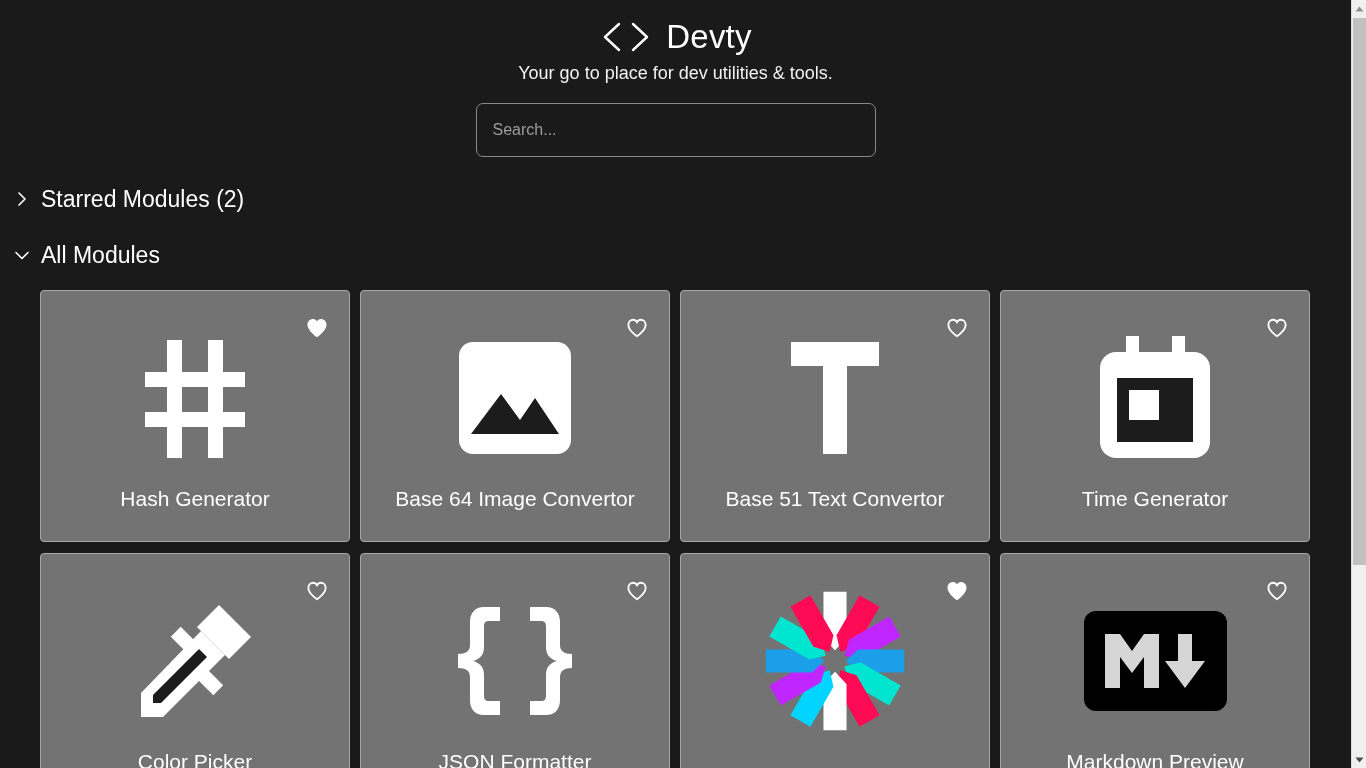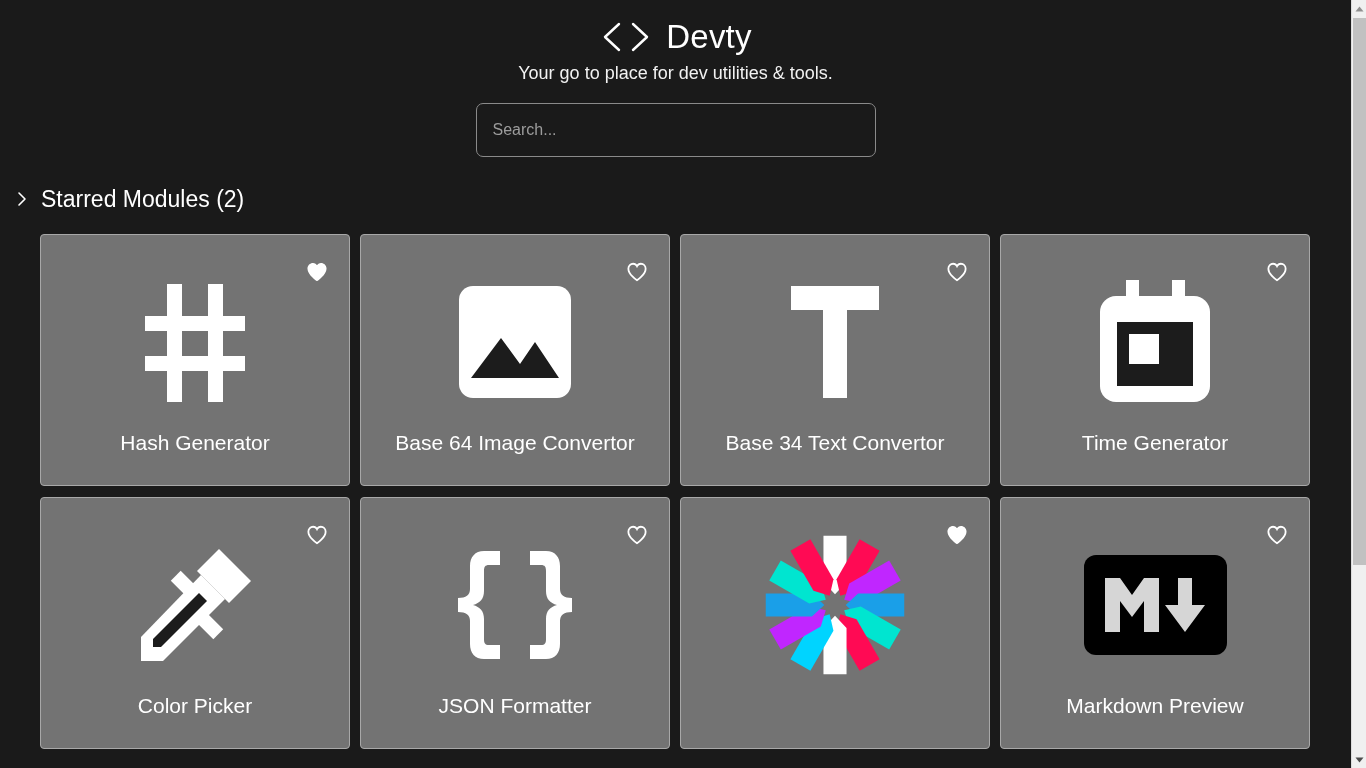--- a/index.html
+++ b/index.html
@@ -230,20 +230,28 @@
 
     <div class="section-head starred">
       <span class="chev">
         <svg width="12" height="16" viewBox="0 0 12 16">
           <path d="M3 2 L9 8 L3 14" fill="none" stroke="#ffffff" stroke-width="1.6" stroke-linecap="round" stroke-linejoin="round"></path>
         </svg>
       </span>
       <span class="section-label">Starred Modules (2)</span>
     </div>
 
+    <div class="section-head all">
+      <span class="chev">
+        <svg width="16" height="12" viewBox="0 0 16 12">
+          <path d="M2 3.5 L8 9.5 L14 3.5" fill="none" stroke="#ffffff" stroke-width="1.6" stroke-linecap="round" stroke-linejoin="round"></path>
+        </svg>
+      </span>
+      <span class="section-label">All Modules</span>
+    </div>
 
     <div class="grid">
 
       <div class="card">
         <span class="fav">
           <svg width="22" height="20" viewBox="0 0 24 22">
             <path d="M12 21 C12 21 1.5 14.2 1.5 7.3 C1.5 3.6 4.4 1 7.6 1 C9.8 1 11.2 2.2 12 3.5 C12.8 2.2 14.2 1 16.4 1 C19.6 1 22.5 3.6 22.5 7.3 C22.5 14.2 12 21 12 21 Z" fill="#ffffff"></path>
           </svg>
         </span>
         <span class="card-icon">
@@ -277,21 +285,21 @@
           <svg width="22" height="20" viewBox="0 0 24 22">
             <path d="M12 20 C12 20 2.5 13.8 2.5 7.3 C2.5 4.1 5 1.9 7.7 1.9 C9.8 1.9 11.3 3.2 12 4.6 C12.7 3.2 14.2 1.9 16.3 1.9 C19 1.9 21.5 4.1 21.5 7.3 C21.5 13.8 12 20 12 20 Z" fill="none" stroke="#ffffff" stroke-width="2"></path>
           </svg>
         </span>
         <span class="card-icon">
           <svg width="96" height="120" viewBox="0 0 96 120">
             <rect x="4" y="4" width="88" height="24" fill="#ffffff"></rect>
             <rect x="36" y="4" width="24" height="112" fill="#ffffff"></rect>
           </svg>
         </span>
-        <span class="card-label">Base 34 Text Convertor</span>
+        <span class="card-label">Base 51 Text Convertor</span>
       </div>
 
       <div class="card">
         <span class="fav">
           <svg width="22" height="20" viewBox="0 0 24 22">
             <path d="M12 20 C12 20 2.5 13.8 2.5 7.3 C2.5 4.1 5 1.9 7.7 1.9 C9.8 1.9 11.3 3.2 12 4.6 C12.7 3.2 14.2 1.9 16.3 1.9 C19 1.9 21.5 4.1 21.5 7.3 C21.5 13.8 12 20 12 20 Z" fill="none" stroke="#ffffff" stroke-width="2"></path>
           </svg>
         </span>
         <span class="card-icon">
           <svg width="118" height="128" viewBox="0 0 118 128">

